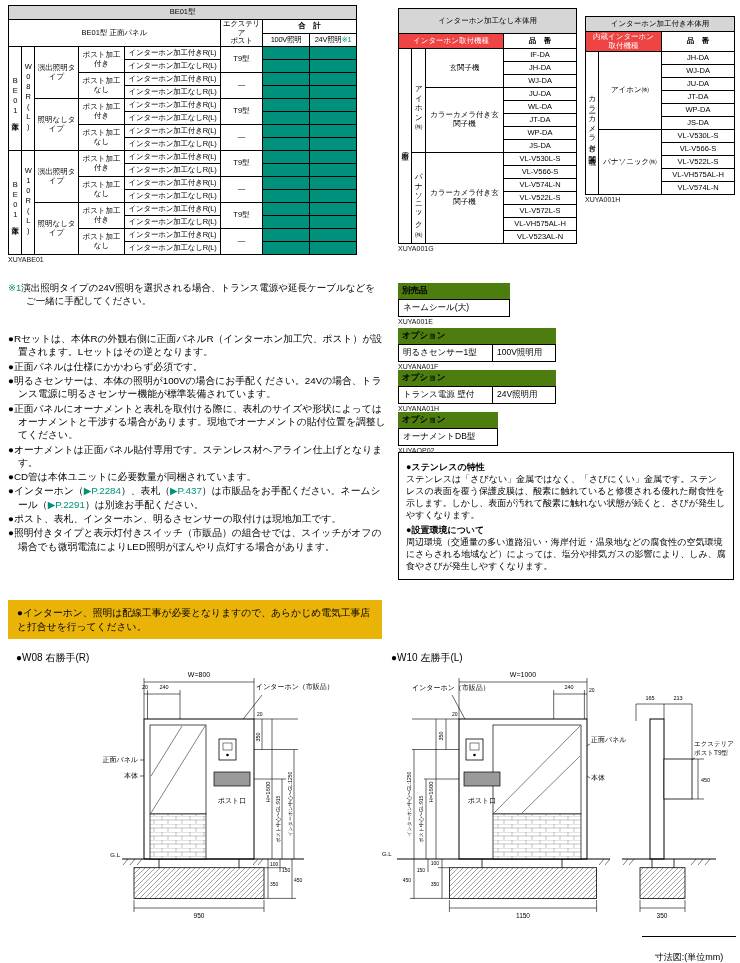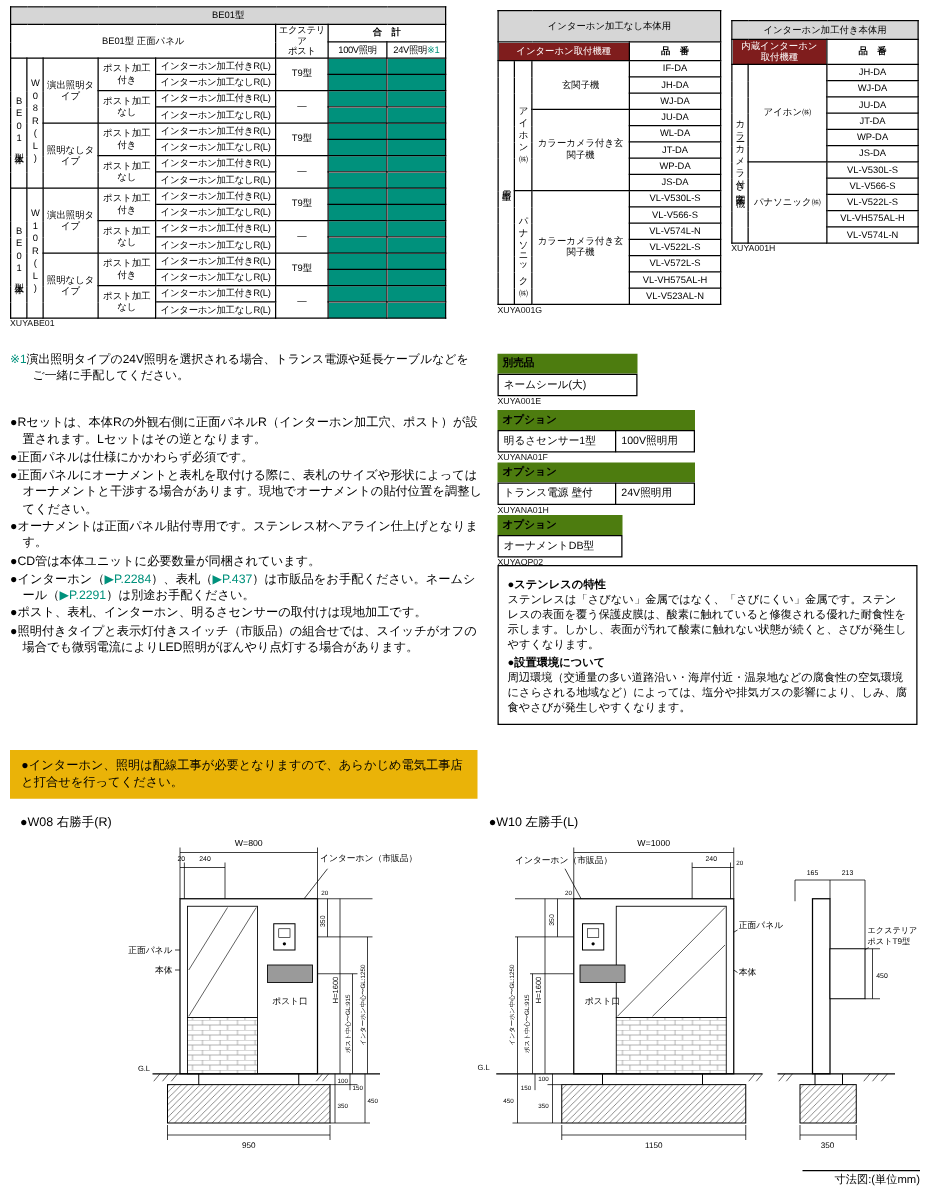--- a/index.html
+++ b/index.html
@@ -6,21 +6,21 @@
   body{background:#fff}
   .page{position:relative;width:740px;height:963px;background:#fff;color:#000;
         font-family:"Liberation Sans","DejaVu Sans",sans-serif;overflow:hidden}
   .abs{position:absolute}
   table.tbl{border-collapse:collapse;table-layout:fixed}
   .tbl td{border:1px solid #000;font-size:7.5px;line-height:1.15;text-align:center;
           vertical-align:middle;padding:0 1px;overflow:hidden}
   .tbl tr{height:13px}
   .title-bar{background:#d6d6d6;font-size:8.5px}
   .tleft{text-align:left;padding-left:4px}
-  .teal-head{background:#7f1d1d;color:#fff;font-size:7.5px}
+  .teal-head{background:#ef4444;color:#fff;font-size:7.5px}
   .vert{writing-mode:vertical-rl;text-orientation:upright;display:inline-block;
         line-height:1;letter-spacing:1px;font-size:7.5px}
   .price{background:#00917c}
   .pn{text-align:left;padding-left:3px}
   .sm{font-size:6.5px;text-align:left;padding-left:2px;letter-spacing:-.2px}
   .xs{font-size:6.5px;letter-spacing:-.3px}
   .bold{font-weight:bold}
   .teal-text{color:#00917c}
   .code{font-size:7px;color:#111;margin-top:1px}
   .note1{font-size:9.5px;line-height:1.35;padding-left:18px;text-indent:-18px}
@@ -29,21 +29,21 @@
   .opt-head{background:#4d7c0f;font-size:8.5px;font-weight:bold;padding:2px 4px}
   .opt-row{display:flex}
   .opt-cell{border:1px solid #000;font-size:8.5px;padding:2px 4px;background:#fff;flex:1}
   .opt-cell+.opt-cell{margin-left:-1px;flex:0 0 64px}
   .notice{border:1px solid #000;padding:6px 7px;font-size:9px;line-height:1.33}
   .notice .t{font-weight:bold;font-size:9.5px;margin-bottom:3px}
   .notice .s{font-weight:bold;margin-top:3px}
   .pink{background:#eab308;padding:6px 9px;font-size:9.8px;line-height:1.4}
   .dw-title{font-size:10px}
   .base-note{font-size:9.5px}
-  .unit-note{font-size:9px;border-top:1px solid #000;padding-top:0;width:94px;text-align:right}
+  .unit-note{font-size:9px;border-top:1px solid #000;padding-top:14px;width:94px;text-align:center}
   svg text{font-family:"Liberation Sans","DejaVu Sans",sans-serif;fill:#000;stroke:none}
 </style>
 </head>
 <body>
 
 <div class="page">
 
   <div class="abs" style="left:8px;top:5px;width:348px">
     <table class="tbl" style="width:348px">
       <colgroup>
@@ -180,20 +180,21 @@
     <div class="code">XUYABE01</div>
   </div>
 
   <div class="abs note1" style="left:8px;top:282px;width:374px">
     <span class="teal-text">※1</span><span>演出照明タイプの24V照明を選択される場合、トランス電源や延長ケーブルなどをご一緒に手配してください。</span>
   </div>
 
   <div class="abs bullets" style="left:8px;top:332px;width:380px">
     <div class="bullet">●Rセットは、本体Rの外観右側に正面パネルR（インターホン加工穴、ポスト）が設置されます。Lセットはその逆となります。</div>
     <div class="bullet">●正面パネルは仕様にかかわらず必須です。</div>
+    <div class="bullet">●明るさセンサーは、本体の照明が100Vの場合にお手配ください。24Vの場合、トランス電源に明るさセンサー機能が標準装備されています。</div>
     <div class="bullet">●正面パネルにオーナメントと表札を取付ける際に、表札のサイズや形状によってはオーナメントと干渉する場合があります。現地でオーナメントの貼付位置を調整してください。</div>
     <div class="bullet">●オーナメントは正面パネル貼付専用です。ステンレス材ヘアライン仕上げとなります。</div>
     <div class="bullet">●CD管は本体ユニットに必要数量が同梱されています。</div>
     <div class="bullet">
       <span>●インターホン（</span><span class="teal-text">▶P.2284</span><span>）、表札（</span><span class="teal-text">▶P.437</span><span>）は市販品をお手配ください。ネームシール（</span><span class="teal-text">▶P.2291</span><span>）は別途お手配ください。</span>
     </div>
     <div class="bullet">●ポスト、表札、インターホン、明るさセンサーの取付けは現地加工です。</div>
     <div class="bullet">●照明付きタイプと表示灯付きスイッチ（市販品）の組合せでは、スイッチがオフの場合でも微弱電流によりLED照明がぼんやり点灯する場合があります。</div>
   </div>
 

